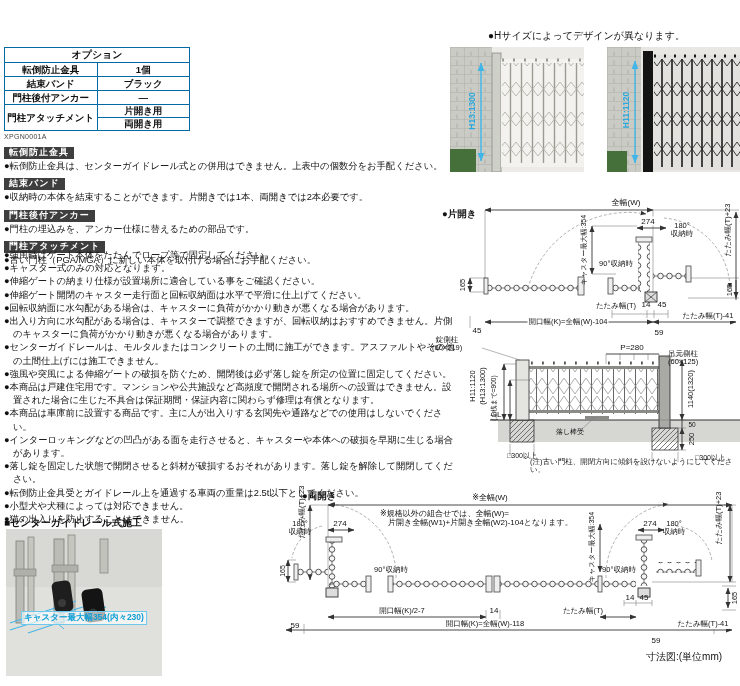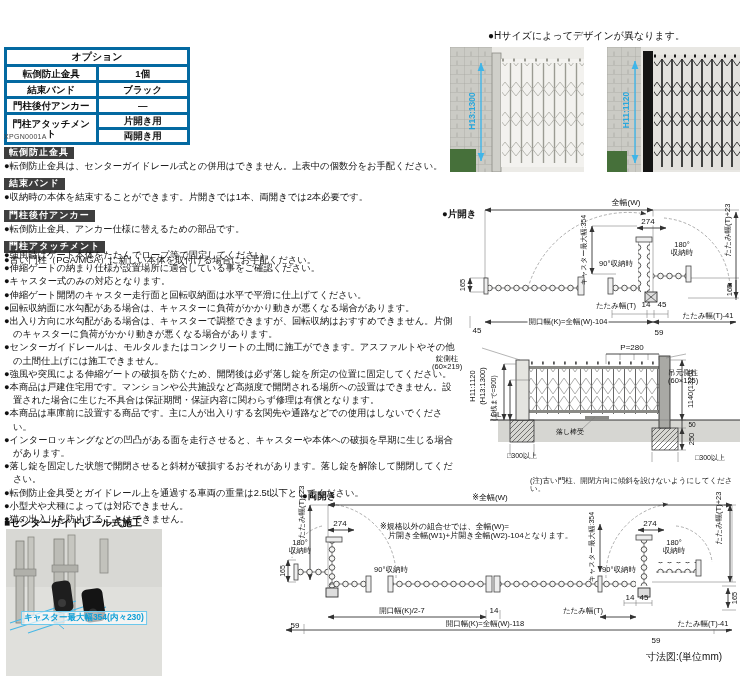--- a/index.html
+++ b/index.html
@@ -1,35 +1,35 @@
 <!DOCTYPE html>
 <html><head>
 <meta charset="utf-8">
 <style>
   html,body{margin:0;padding:0;}
   body{width:740px;height:686px;position:relative;background:#fff;color:#111;
        font-family:"Liberation Sans","DejaVu Sans",sans-serif;overflow:hidden;}
   .abs{position:absolute;}
   
   table.opt{border-collapse:collapse;table-layout:fixed;width:186px;}
-  table.opt th,table.opt td{border:3px solid #0369a1;font-size:9.5px;font-weight:bold;
+  table.opt th,table.opt td{border:1px solid #0369a1;font-size:9.5px;font-weight:bold;
        text-align:center;padding:0 2px;height:13px;line-height:1.05;}
   table.opt th{height:14px;font-size:10px;}
   .code{font-size:7px;color:#444;letter-spacing:.3px;}
   
   .sec-h{display:inline-block;background:#3e3e3e;color:#fff;font-size:9px;font-weight:bold;
        padding:1px 5px;line-height:1.1;letter-spacing:1px;margin:1px 0 1px 0;}
   .sec-b,.note{font-size:9.3px;line-height:12.6px;color:#111;}
   .notes .note{line-height:13.2px;padding-left:9px;text-indent:-9px;}
   .bold-title{font-size:10px;font-weight:bold;}
   
   .hl{position:absolute;transform:translate(-50%,-50%);font-size:8px;white-space:nowrap;}
   .vl{position:absolute;transform:translate(-50%,-50%) rotate(-90deg);font-size:7.5px;white-space:nowrap;}
   .bg{background:#fff;padding:0 1px;}
-  .blk{position:absolute;font-size:7.5px;line-height:1.12;white-space:pre-line;text-align:center;margin-top:19px;}
+  .blk{position:absolute;font-size:7.5px;line-height:1.12;white-space:pre-line;text-align:center;}
   .dgt{position:absolute;font-size:9.5px;font-weight:bold;white-space:nowrap;margin-top:6px;}
   .tiny{font-size:7px;}
   .blue{color:#2aa7dc;}
   .cap{position:absolute;color:#0f9fd6;border:1px solid #6cc8ec;background:rgba(255,255,255,.65);
        font-size:8.5px;font-weight:bold;white-space:nowrap;padding:0 2px;}
   svg{display:block;}
   .dimline{stroke:#333;stroke-width:.9;fill:none;}
   .thin{stroke:#777;stroke-width:.55;fill:none;}
   .arc{stroke:#9a9a9a;stroke-width:.8;fill:none;stroke-dasharray:3 2;}
 </style>
@@ -103,29 +103,29 @@
     </table>
 </div>
 <div class="abs code" style="left:4px;top:133px;">XPGN0001A</div>
 
 <div class="abs" style="left:4px;top:141px;width:458px;">
   <div><span class="sec-h">転倒防止金具</span></div>
   <div class="sec-b">●転倒防止金具は、センターガイドレール式との併用はできません。上表中の個数分をお手配ください。</div>
   <div><span class="sec-h">結束バンド</span></div>
   <div class="sec-b">●収納時の本体を結束することができます。片開きでは1本、両開きでは2本必要です。</div>
   <div><span class="sec-h">門柱後付アンカー</span></div>
-  <div class="sec-b">●転倒防止金具、アンカー仕様に替えるための部品です。</div>
+  <div class="sec-b">●門柱の埋込みを、アンカー仕様に替えるための部品です。</div>
   <div><span class="sec-h">門柱アタッチメント</span></div>
   <div class="sec-b">●古い門柱（PGA/MGA）に新しい本体を取付ける場合にお手配ください。</div>
 </div>
 
 <div class="abs notes" style="left:4px;top:249px;width:456px;">
   <div class="note">●強風時はゲート本体をたたんでロープ等で固定してください。</div>
+  <div class="note">●キャスター式のみの対応となります。</div>
   <div class="note">●伸縮ゲートの納まり仕様が設置場所に適合している事をご確認ください。</div>
-  <div class="note">●キャスター式のみの対応となります。</div>
   <div class="note">●伸縮ゲート開閉のキャスター走行面と回転収納面は水平で平滑に仕上げてください。</div>
   <div class="note">●回転収納面に水勾配がある場合は、キャスターに負荷がかかり動きが悪くなる場合があります。</div>
   <div class="note">●出入り方向に水勾配がある場合は、キャスターで調整できますが、回転収納はおすすめできません。片側のキャスターに負荷がかかり動きが悪くなる場合があります。</div>
   <div class="note">●センターガイドレールは、モルタルまたはコンクリートの土間に施工ができます。アスファルトやその他の土間仕上げには施工できません。</div>
   <div class="note">●強風や突風による伸縮ゲートの破損を防ぐため、開閉後は必ず落し錠を所定の位置に固定してください。</div>
   <div class="note">●本商品は戸建住宅用です。マンションや公共施設など高頻度で開閉される場所への設置はできません。設置された場合に生じた不具合は保証期間・保証内容に関わらず修理は有償となります。</div>
   <div class="note">●本商品は車庫前に設置する商品です。主に人が出入りする玄関先や通路などでの使用はしないでください。</div>
   <div class="note">●インターロッキングなどの凹凸がある面を走行させると、キャスターや本体への破損を早期に生じる場合があります。</div>
   <div class="note">●落し錠を固定した状態で開閉させると斜材が破損するおそれがあります。落し錠を解除して開閉してください。</div>
   <div class="note">●転倒防止金具受とガイドレール上を通過する車両の重量は2.5t以下としてください。</div>
@@ -322,21 +322,21 @@
     <rect x="360" y="58" width="12" height="46" fill="url(#chV)"></rect>
     <rect x="358" y="53" width="16" height="5" fill="#eee" stroke="#444" stroke-width="0.8"></rect>
     <rect x="378" y="80" width="40" height="11" fill="url(#chH)"></rect>
     <rect x="418" y="78" width="5" height="16" fill="#eee" stroke="#444" stroke-width="0.8"></rect>
     <rect x="324" y="97" width="34" height="11" fill="url(#chH)"></rect>
     <rect x="320" y="94" width="4" height="16" fill="#eee" stroke="#444" stroke-width="0.8"></rect>
     <rect x="360" y="106" width="12" height="9" fill="#ddd" stroke="#333" stroke-width="0.9"></rect>
   </svg>
   <span class="dgt" style="left:24px;top:2px;">●両開き</span>
   <span class="hl" style="left:212px;top:15px;">※全幅(W)</span>
-  <span class="blk" style="left:102px;top:22px;text-align:left;font-size:8px;">※規格以外の組合せでは、全幅(W)=
+  <span class="blk" style="left:102px;top:28px;text-align:left;font-size:8px;">※規格以外の組合せでは、全幅(W)=
 　片開き全幅(W1)+片開き全幅(W2)-104となります。</span>
   <span class="vl" style="left:24px;top:30px;">たたみ幅(T)+23</span>
   <span class="vl" style="left:441px;top:36px;">たたみ幅(T)+23</span>
   <span class="hl bg" style="left:62px;top:41px;">274</span>
   <span class="hl bg" style="left:372px;top:41px;">274</span>
   <span class="blk" style="left:4px;top:38px;width:36px;">180°
 収納時</span>
   <span class="blk" style="left:378px;top:38px;width:36px;">180°
 収納時</span>
   <span class="hl" style="left:113px;top:88px;font-size:7.5px;">90°収納時</span>

